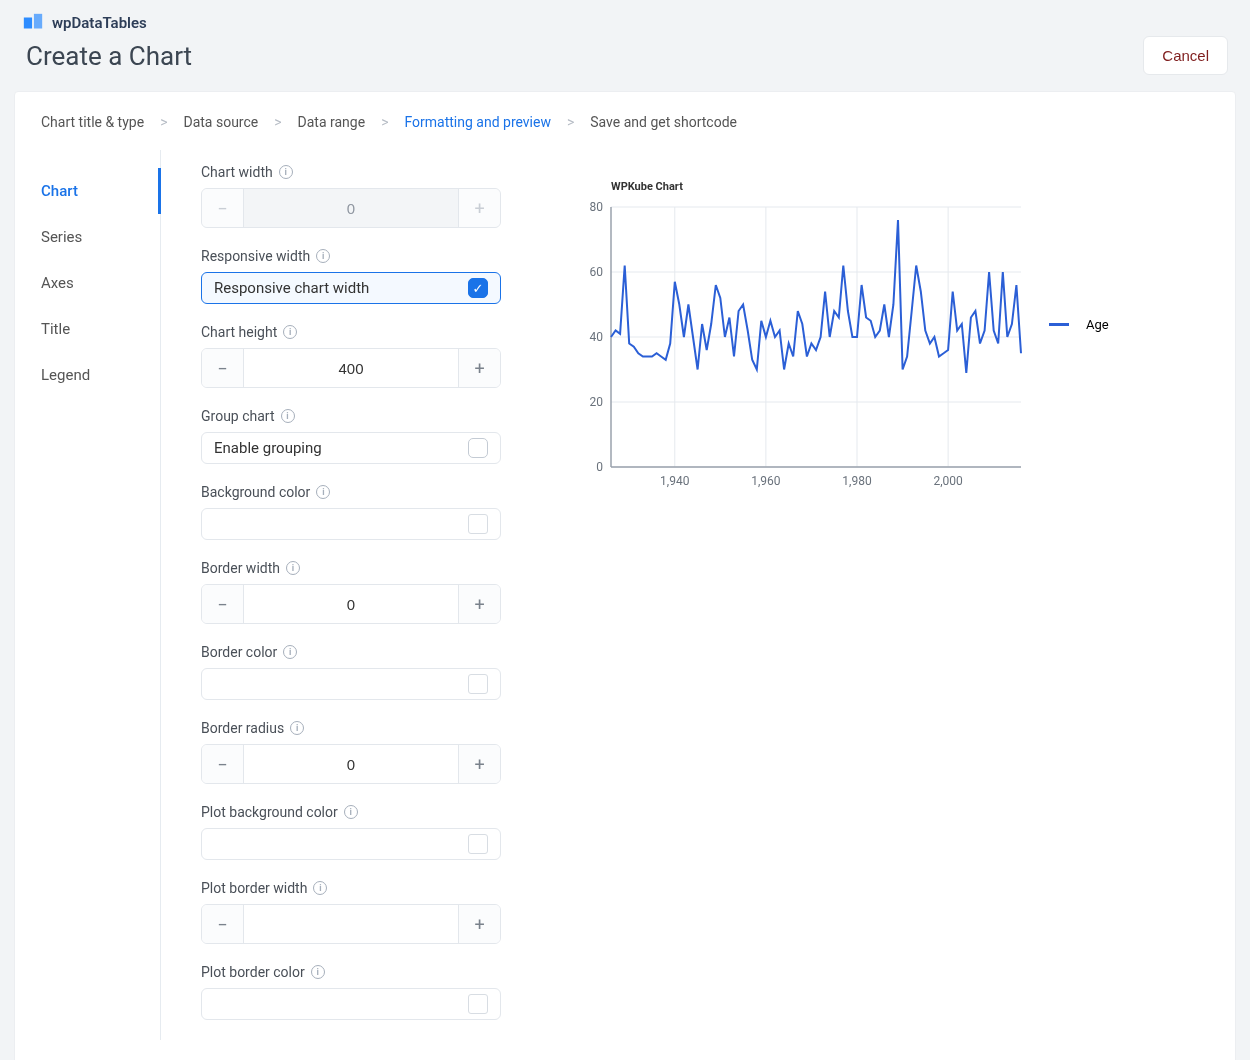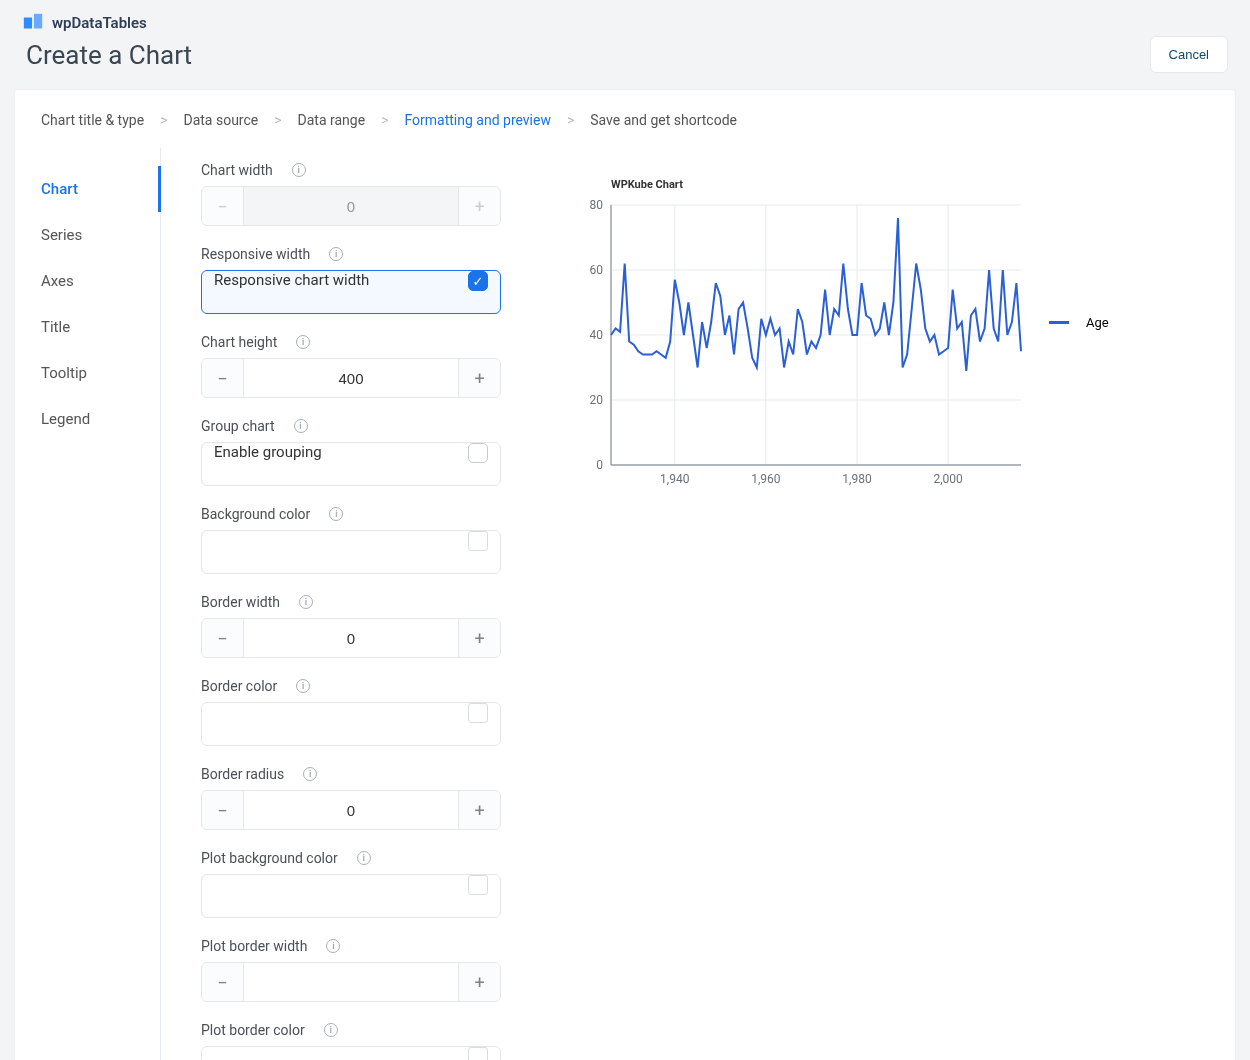--- a/index.html
+++ b/index.html
@@ -21,21 +21,21 @@
   }
   .header-row {
     display: flex; justify-content: space-between; align-items: center;
     padding: 0 22px 16px 26px;
   }
   h1.page-title {
     font-size: 26px; font-weight: 400; color: #3c4652;
   }
   .btn-cancel {
     background: #fff; border: 1px solid #e6e9ec; border-radius: 6px;
-    padding: 10px 18px; font-size: 13px; color: #0c4a6e; cursor: pointer;
+    padding: 10px 18px; font-size: 15px; color: #7f1d1d; cursor: pointer;
   }
   .panel {
     background: #fff; margin: 0 14px; border: 1px solid #eceef1; border-radius: 4px;
     padding: 0 0 40px 0;
   }
   .breadcrumb {
     display: flex; align-items: center; gap: 16px;
     font-size: 14px; color: #555; padding: 22px 26px 20px 26px;
   }
   .breadcrumb .sep { color: #b6bcc5; }
@@ -53,21 +53,21 @@
   }
   .side-tabs .tab.active {
     color: #1a73e8; font-weight: 500; border-right: 3px solid #1a73e8;
     margin-right: -1px;
   }
   .form-col {
     width: 340px; padding: 14px 0 0 40px;
   }
   .field { margin-bottom: 20px; }
   .field-label {
-    font-size: 14px; color: #4a5058; display: flex; align-items: center; gap: 19px;
+    font-size: 14px; color: #4a5058; display: flex; align-items: center; gap: 6px;
     margin-bottom: 8px;
   }
   .info-icon {
     width: 14px; height: 14px; border: 1px solid #a6afbb; border-radius: 50%;
     display: inline-flex; align-items: center; justify-content: center;
     font-size: 9px; color: #a6afbb; font-weight: 700;
   }
   .stepper {
     display: flex; border: 1px solid #e3e7ec; border-radius: 6px; height: 40px;
     overflow: hidden;
@@ -80,22 +80,22 @@
   }
   .stepper.disabled .btn { color: #c9ced5; }
   .stepper .btn.left { border-right: 1px solid #e3e7ec; }
   .stepper .btn.right { border-left: 1px solid #e3e7ec; }
   .stepper input {
     flex: 1; border: none; text-align: center; font-size: 15px; color: #333;
     background: transparent; outline: none;
   }
   .stepper.disabled input { color: #8f96a0; }
   .toggle-box, .color-box {
-    display: flex; justify-content: space-between;
-    border: 1px solid #e3e7ec; border-radius: 6px; height: 44px;
+    display: flex; align-items: center; justify-content: space-between;
+    border: 1px solid #e3e7ec; border-radius: 6px; height: 32px;
     padding: 0 12px; font-size: 15px; color: #333;
   }
   .toggle-box.checked {
     border: 1.5px solid #1a73e8; background: #f4f9ff;
   }
   .chk {
     width: 20px; height: 20px; border-radius: 5px; border: 1px solid #c4cbd4;
     display: flex; align-items: center; justify-content: center;
   }
   .chk.on { background: #1a73e8; border-color: #1a73e8; color: #fff; font-size: 13px; }
@@ -150,21 +150,20 @@
     <span>Save and get shortcode</span>
   </div>
 
   <div class="body">
 
     <div class="side-tabs">
       <div class="tab active">Chart</div>
       <div class="tab">Series</div>
       <div class="tab">Axes</div>
       <div class="tab">Title</div>
-      <div class="tab">Tooltip</div>
       <div class="tab">Legend</div>
     </div>
 
     <div class="form-col">
 
       <div class="field">
         <div class="field-label">
             <span>Chart width</span>
             <span class="info-icon">i</span>
           </div>

